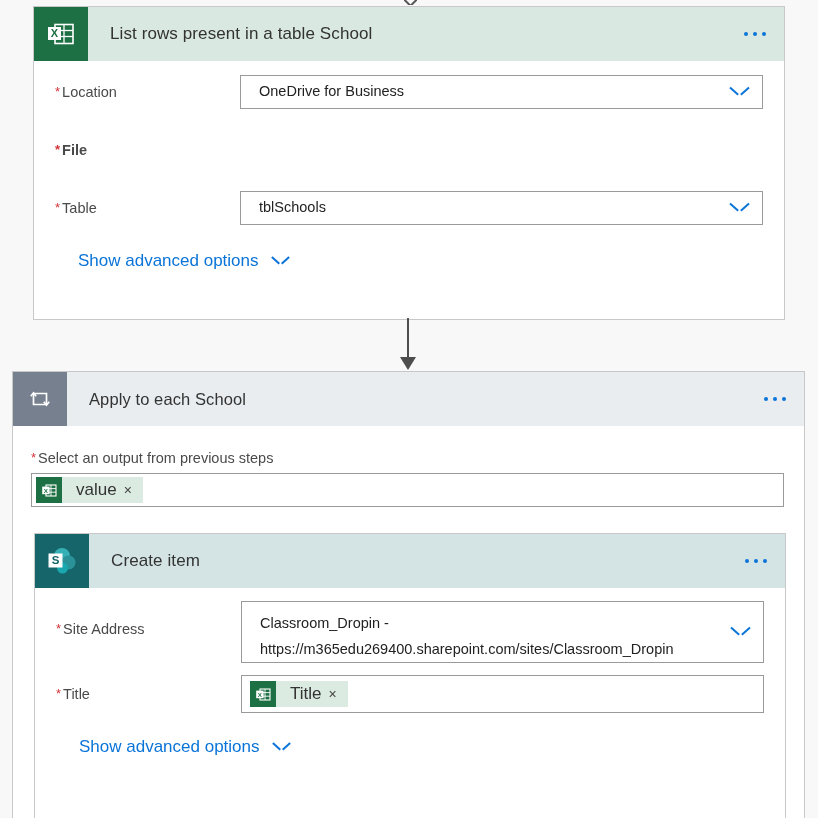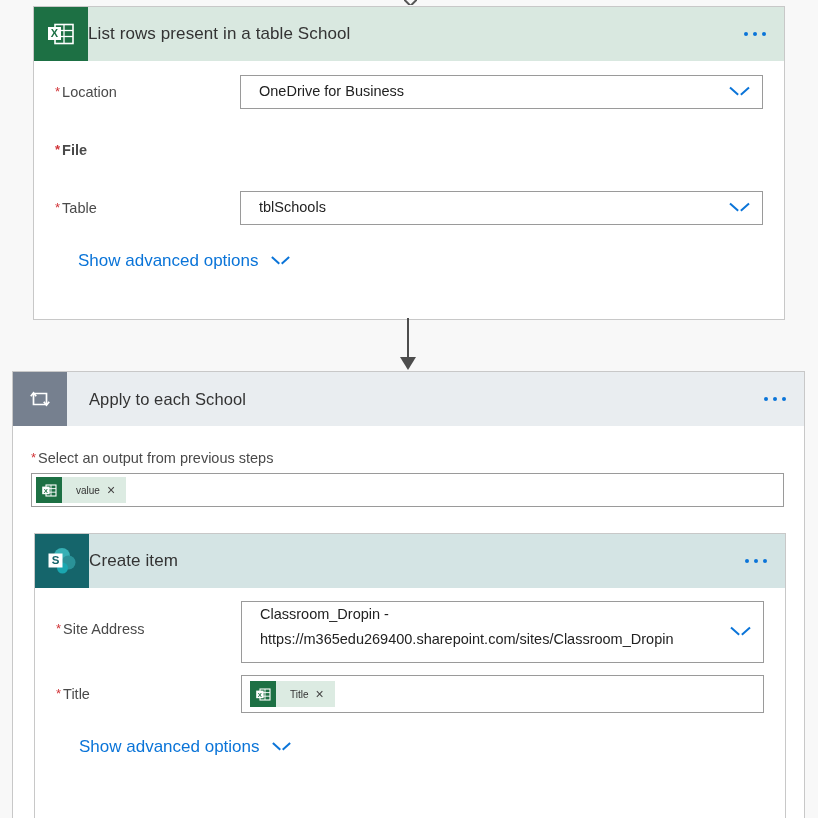--- a/index.html
+++ b/index.html
@@ -43,21 +43,21 @@
     align-items: center;
     justify-content: center;
   }
   .ic-excel { background: #1d7044; }
   .ic-sp    { background: #15656b; }
   .ic-loop  { background: #76808f; }
 
   .hdr-title {
     font-size: 17px;
     color: #333333;
-    padding-left: 0;
+    padding-left: 22px;
     letter-spacing: .1px;
     white-space: nowrap;
   }
   .hdr-loop .hdr-title { font-size: 16.5px; padding-left: 22px; }
 
   .ellipsis {
     position: absolute;
     right: 18px;
     top: 50%;
     transform: translateY(-50%);
@@ -99,21 +99,21 @@
     background: #ffffff;
     min-height: 34px;
     display: flex;
     align-items: center;
     box-sizing: border-box;
     padding: 0 18px;
     position: relative;
     font-size: 14.5px;
     color: #222222;
   }
-  .ctrl.tall { min-height: 62px; align-items: flex-start; }
+  .ctrl.tall { min-height: 62px; align-items: flex-end; }
   .ctrl .val { line-height: 1.75; padding-right: 42px; }
   .ctrl.token-ctrl { padding: 5px 8px; }
 
   .chev {
     position: absolute;
     right: 13px;
     top: 50%;
     transform: translateY(-50%);
     width: 19px; height: 11px;
     cursor: pointer;
@@ -184,21 +184,21 @@
     cursor: pointer;
   }
   .token .tk-ico {
     width: 26px; height: 26px;
     background: #1d7044;
     flex: 0 0 26px;
     display: flex; align-items: center; justify-content: center;
   }
   .token .tk-lbl {
     padding: 0 7px 0 14px;
-    font-size: 10px;
+    font-size: 17px;
     color: #333333;
   }
   .token .tk-x {
     padding-right: 11px;
     font-size: 14px;
     color: #444444;
     cursor: pointer;
     line-height: 1;
   }
 

